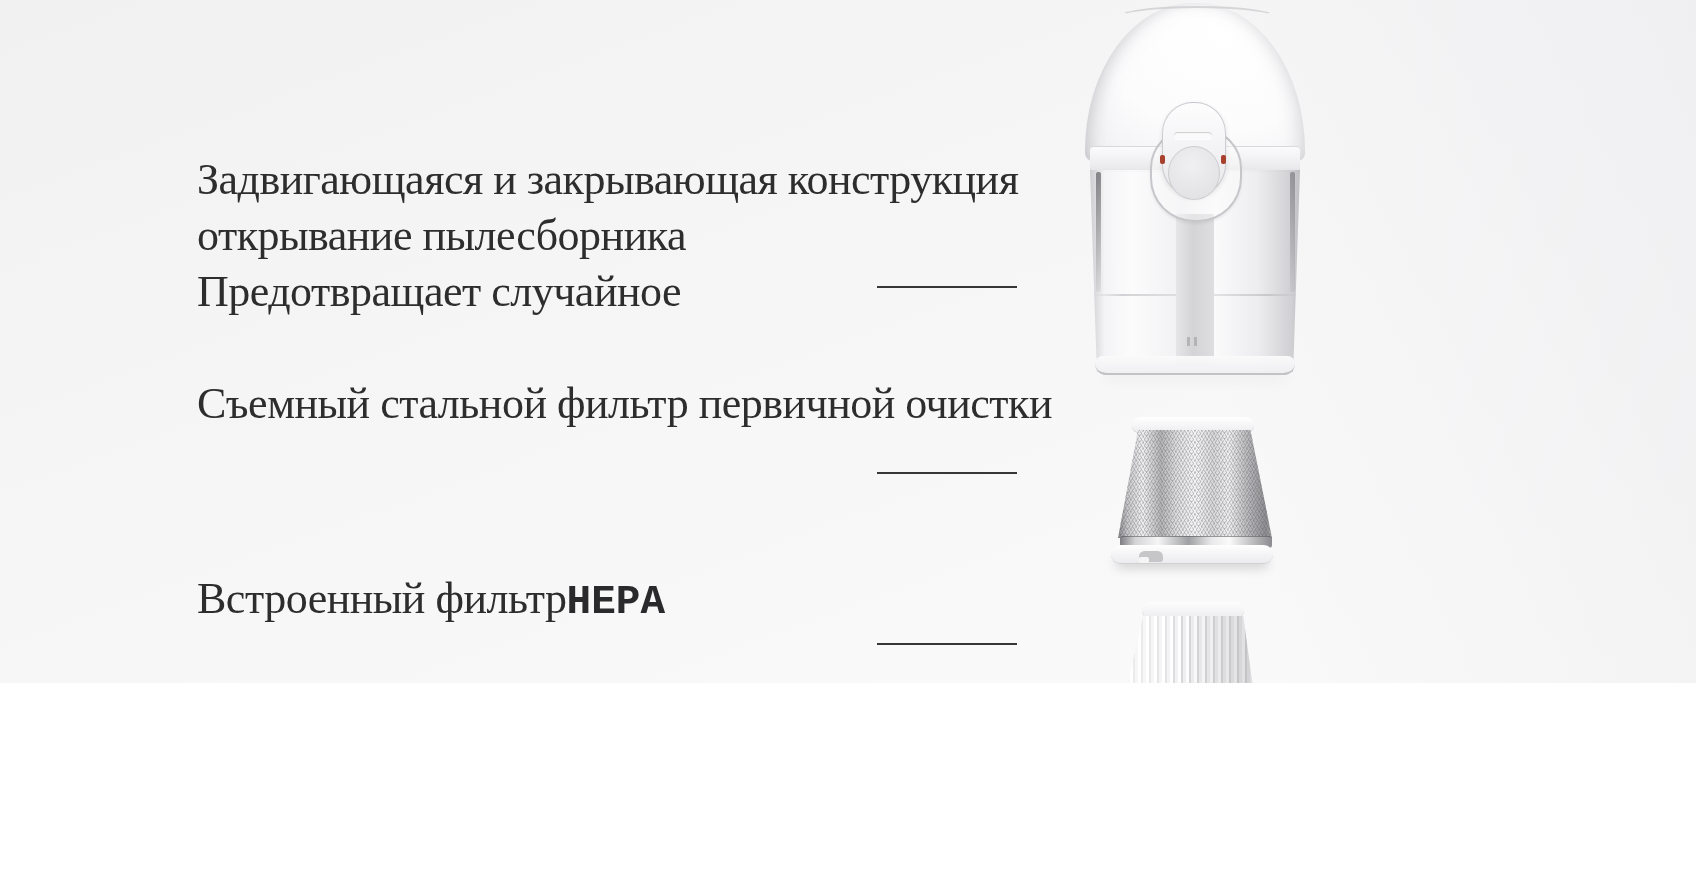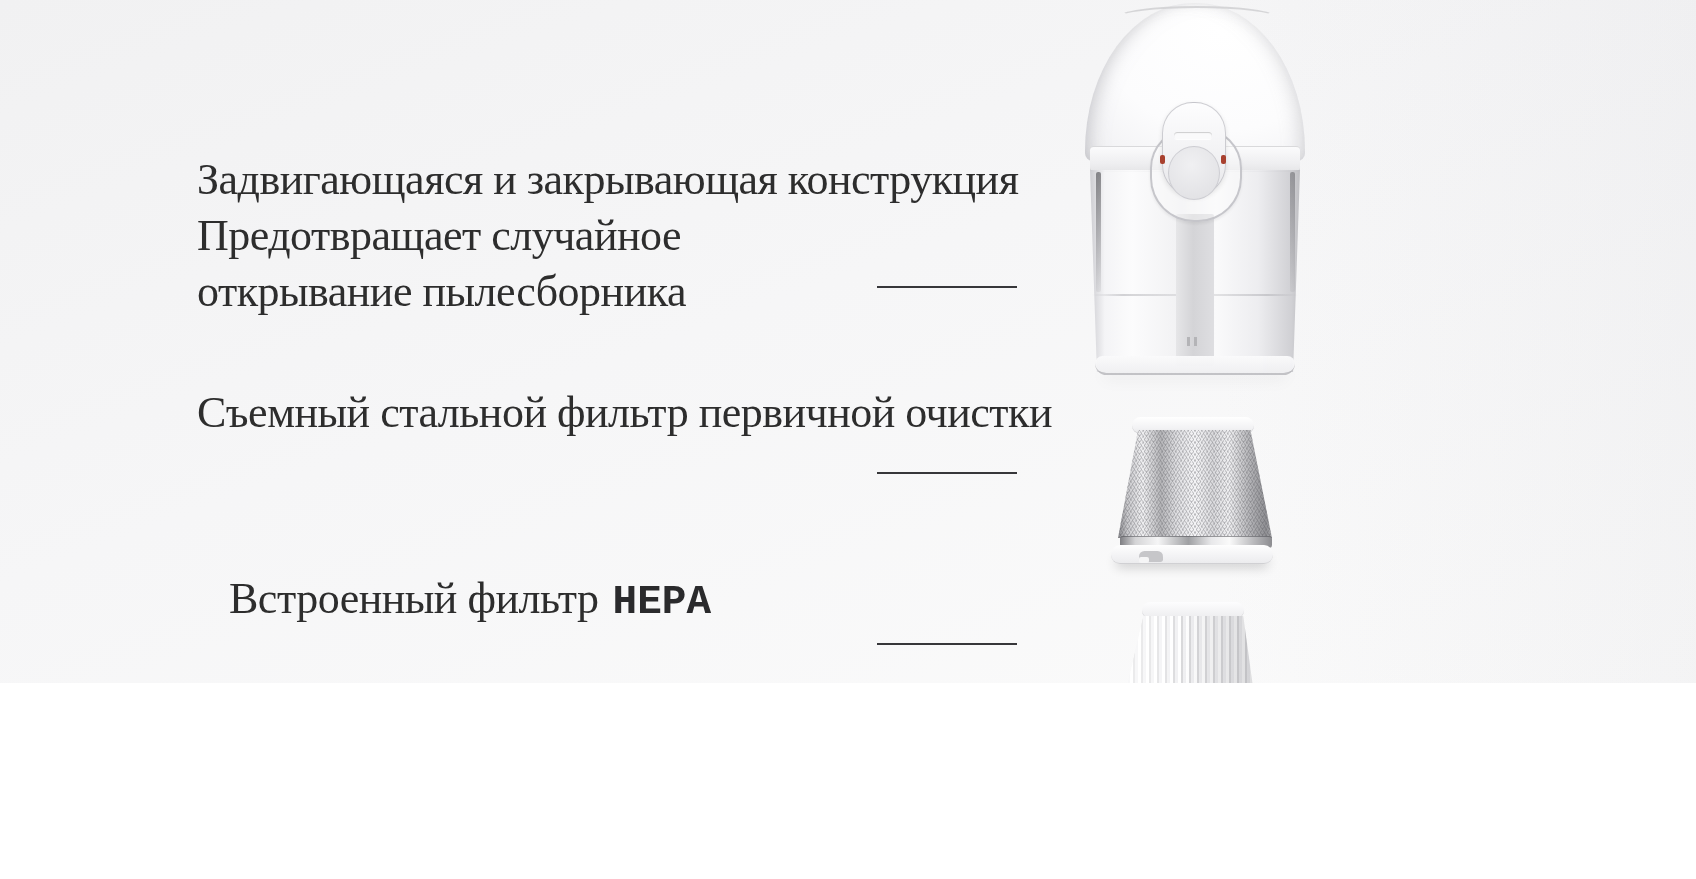--- a/index.html
+++ b/index.html
@@ -3,21 +3,21 @@
 <meta charset="utf-8">
 <style>
   html,body{margin:0;padding:0;}
   body{font-family:"Liberation Serif", serif;}
   .page{position:relative;width:1696px;height:683px;overflow:hidden;
         background:
           linear-gradient(90deg, rgba(255,255,255,0) 72%, rgba(198,198,204,0.14) 100%),
           linear-gradient(160deg,#f1f1f2 0%,#f6f6f7 45%,#fbfbfb 100%);}
   .ann{position:absolute;left:197px;color:#2d2d2d;font-size:44px;line-height:56px;
        letter-spacing:-0.5px;white-space:nowrap;}
-  .ann-hepa{display:flex;align-items:baseline;gap:14px;margin-left:32px;}
+  .ann-hepa{display:flex;align-items:baseline;}
   .hepa-word{font-family:Liberation Mono, monospace;font-weight:700;font-size:41px;
              letter-spacing:0;color:#2a2a2c;}
   .leader{position:absolute;width:140px;height:2px;background:#37373a;}
   .part{position:absolute;}
   
   .dome{left:1085px;top:3px;width:220px;height:158px;
         border-radius:108px 108px 8px 8px / 148px 148px 8px 8px;
         background:radial-gradient(120% 140% at 62% 18%,#ffffff 0%,#fcfcfd 45%,#f3f3f5 68%,#e7e7e9 88%,#dedede 100%);
         box-shadow:inset 12px 0 20px -10px rgba(150,150,156,0.55),
                    inset -12px 0 20px -10px rgba(150,150,156,0.40);}
@@ -104,25 +104,25 @@
          font-size:20px;color:#c9c9cb;transform:scaleY(0.9);}
   .refl{position:absolute;height:1px;}
 </style>
 </head>
 <body>
 
 <div class="page">
 
   <div class="ann" style="top:152px;">
     <div>Задвигающаяся и закрывающая конструкция</div>
+    <div>открывание пылесборника</div>
     <div>Предотвращает случайное</div>
-    <div>открывание пылесборника</div>
   </div>
 
-  <div class="ann" style="top:385px;">
+  <div class="ann" style="top:376px;">
     <div>Съемный стальной фильтр первичной очистки</div>
   </div>
 
   <div class="ann ann-hepa" style="top:571px;">
     <span>Встроенный фильтр</span>
     <span class="hepa-word">HEPA</span>
   </div>
 
   <div class="leader" style="left:877px;top:286px;"></div>
   <div class="leader" style="left:877px;top:472px;"></div>

